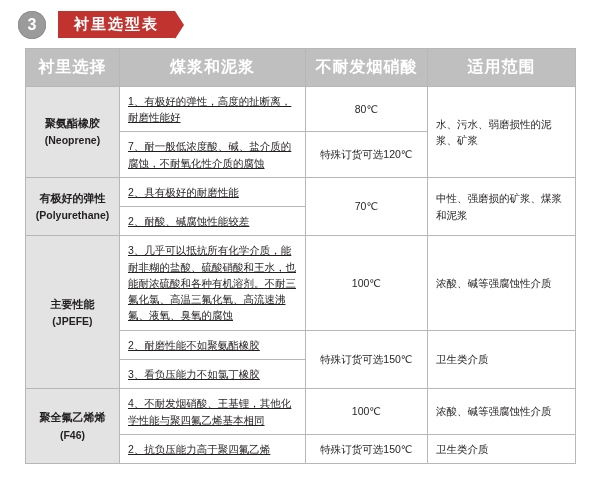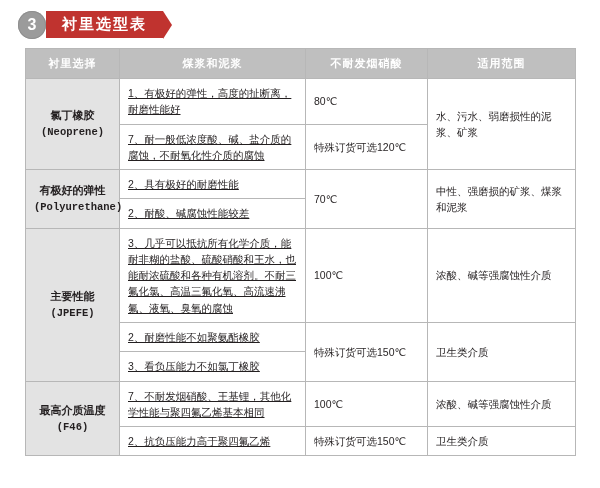--- a/index.html
+++ b/index.html
@@ -37,20 +37,21 @@
     color: #ffffff;
     font-size: 16px;
     font-weight: bold;
     display: flex;
     align-items: center;
     justify-content: center;
     box-shadow: inset 0 0 0 1px #8f8f8f;
     flex: 0 0 auto;
   }
   .title-banner {
+    margin-left: 12px;
     background: #c0332f;
     color: #ffffff;
     font-size: 15px;
     font-weight: bold;
     letter-spacing: 2px;
     padding: 5px 16px 6px 16px;
     line-height: 1.1;
     flex: 0 0 auto;
     position: relative;
   }
@@ -79,21 +80,21 @@
     border: 1px solid #b7b7b7;
     vertical-align: middle;
     padding: 6px 8px;
     line-height: 1.55;
     box-sizing: border-box;
   }
   thead th {
     background: #bfbfbf;
     color: #ffffff;
     font-weight: bold;
-    font-size: 11px;
+    font-size: 16px;
     letter-spacing: 1px;
     height: 28px;
     padding: 5px 4px;
   }
   .col-1 { width: 94px; }
   .col-2 { width: 186px; }
   .col-3 { width: 122px; }
   .col-4 { width: 148px; }
 
   td.name-cell {
@@ -101,30 +102,29 @@
     text-align: center;
     font-weight: bold;
     font-size: 11px;
     line-height: 1.5;
     padding: 4px 2px;
   }
   td.name-cell .en {
     display: block;
     font-size: 10.5px;
     font-weight: bold;
-    font-family: Liberation Mono, monospace;
   }
   td.perf-cell {
     text-align: left;
     font-size: 10.5px;
     padding: 7px 8px 7px 9px;
     text-decoration: underline;
   }
   td.temp-cell {
-    text-align: left;
+    text-align: center;
     font-size: 10.5px;
     line-height: 1.55;
   }
   td.scope-cell {
     text-align: left;
     font-size: 10.5px;
     line-height: 1.6;
   }
 </style>
 </head>
@@ -150,21 +150,21 @@
           <th>衬里选择</th>
           <th>煤浆和泥浆</th>
           <th>不耐发烟硝酸</th>
           <th>适用范围</th>
         </tr>
       </thead>
       <tbody>
 
         <tr>
           <td class="name-cell" rowspan="2">
-            <span>氯丁橡胶</span>
+            <span>聚氨酯橡胶</span>
             <span class="en">(Neoprene)</span>
           </td>
           <td class="perf-cell">1、有极好的弹性，高度的扯断离，耐磨性能好</td>
           <td class="temp-cell">80℃</td>
           <td class="scope-cell" rowspan="2">水、污水、弱磨损性的泥浆、矿浆</td>
         </tr>
         <tr>
           <td class="perf-cell">7、耐一般低浓度酸、碱、盐介质的腐蚀，不耐氧化性介质的腐蚀</td>
           <td class="temp-cell">特殊订货可选120℃</td>
         </tr>
@@ -195,24 +195,24 @@
           <td class="perf-cell">2、耐磨性能不如聚氨酯橡胶</td>
           <td class="temp-cell" rowspan="2">特殊订货可选150℃</td>
           <td class="scope-cell" rowspan="2">卫生类介质</td>
         </tr>
         <tr>
           <td class="perf-cell">3、看负压能力不如氯丁橡胶</td>
         </tr>
 
         <tr>
           <td class="name-cell" rowspan="2">
-            <span>最高介质温度</span>
+            <span>聚全氟乙烯烯</span>
             <span class="en">(F46)</span>
           </td>
-          <td class="perf-cell">7、不耐发烟硝酸、王基锂，其他化学性能与聚四氟乙烯基本相同</td>
+          <td class="perf-cell">4、不耐发烟硝酸、王基锂，其他化学性能与聚四氟乙烯基本相同</td>
           <td class="temp-cell">100℃</td>
           <td class="scope-cell">浓酸、碱等强腐蚀性介质</td>
         </tr>
         <tr>
           <td class="perf-cell">2、抗负压能力高于聚四氟乙烯</td>
           <td class="temp-cell">特殊订货可选150℃</td>
           <td class="scope-cell">卫生类介质</td>
         </tr>
       </tbody>
     </table>

